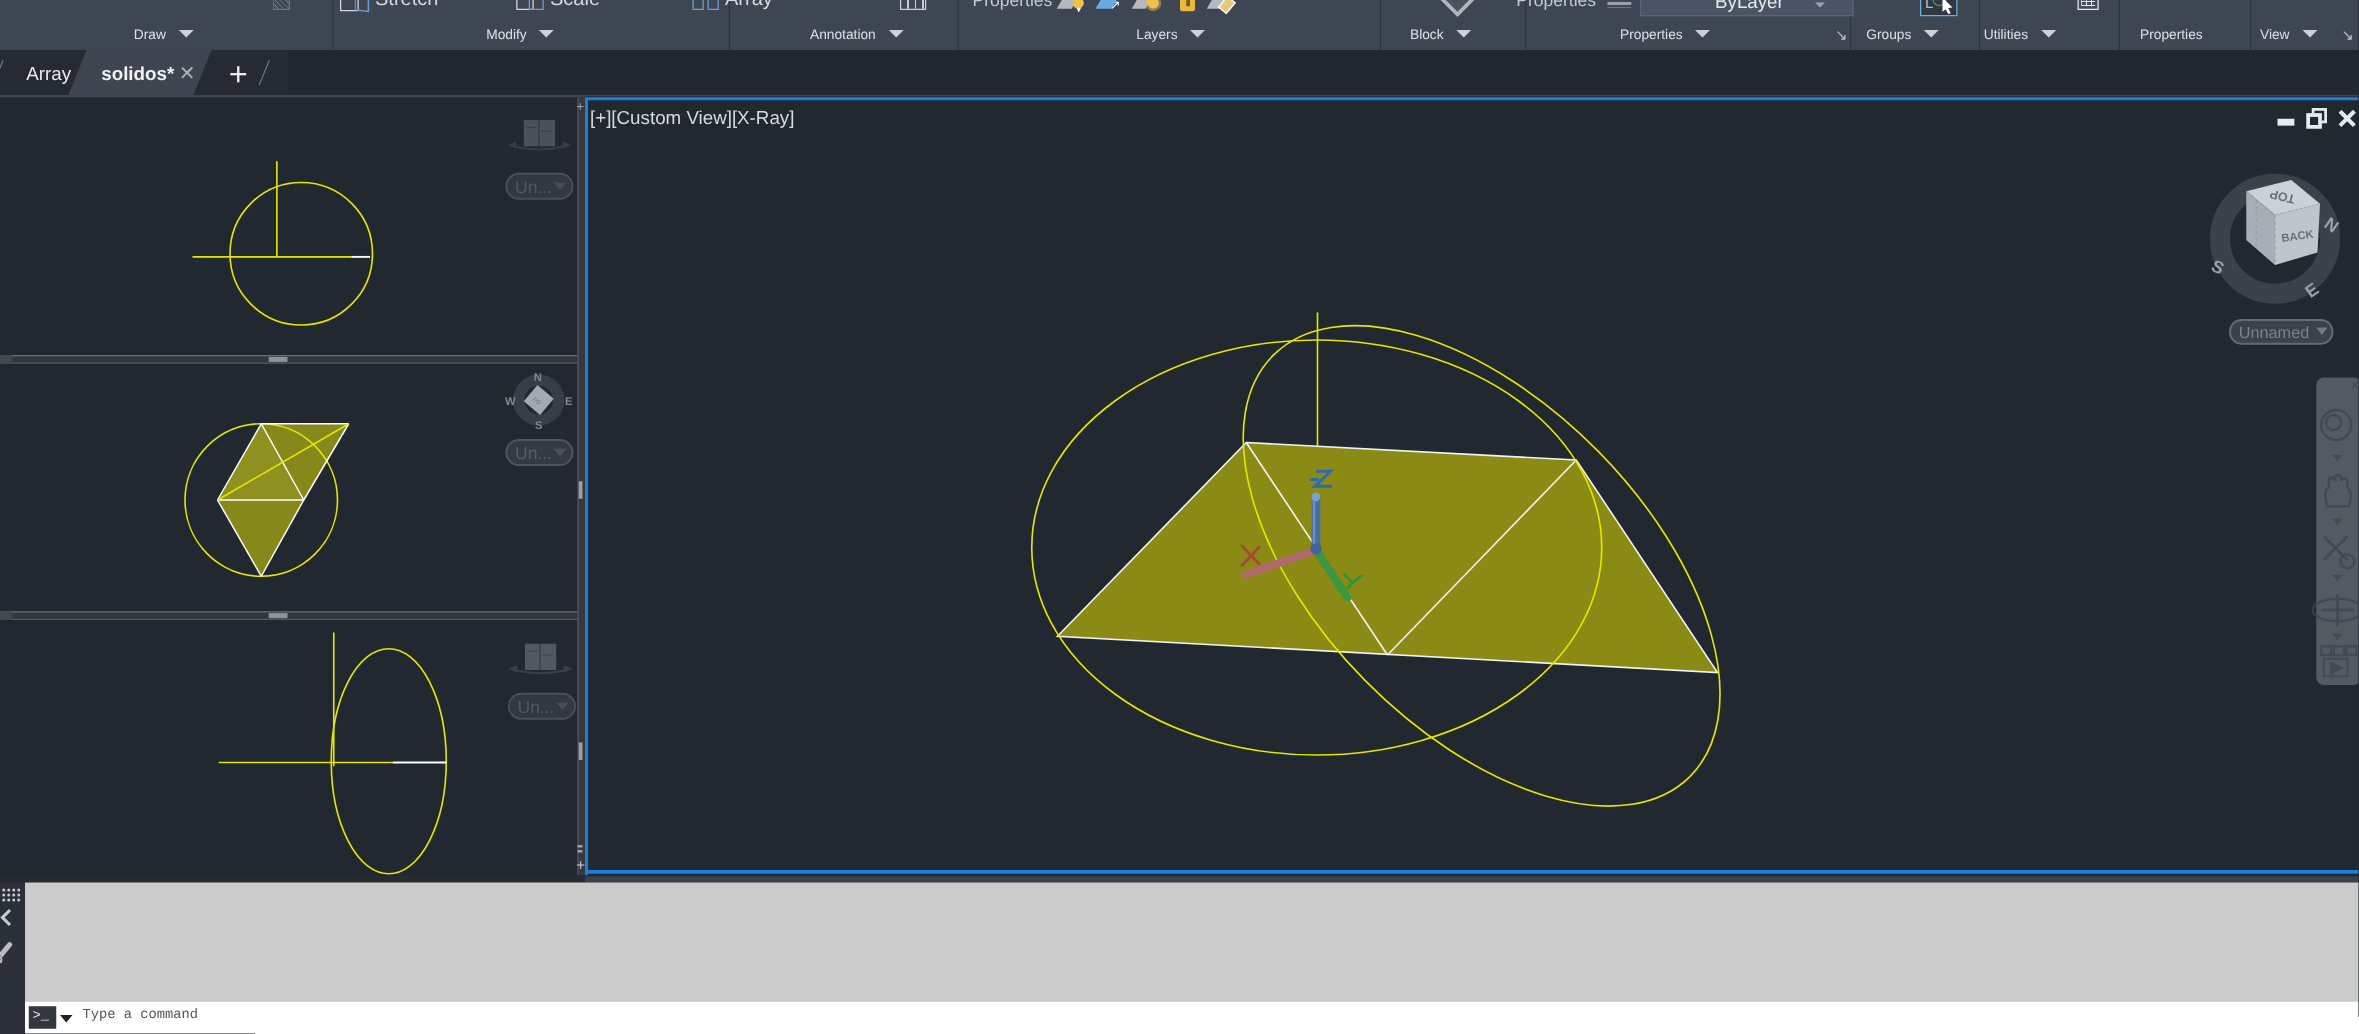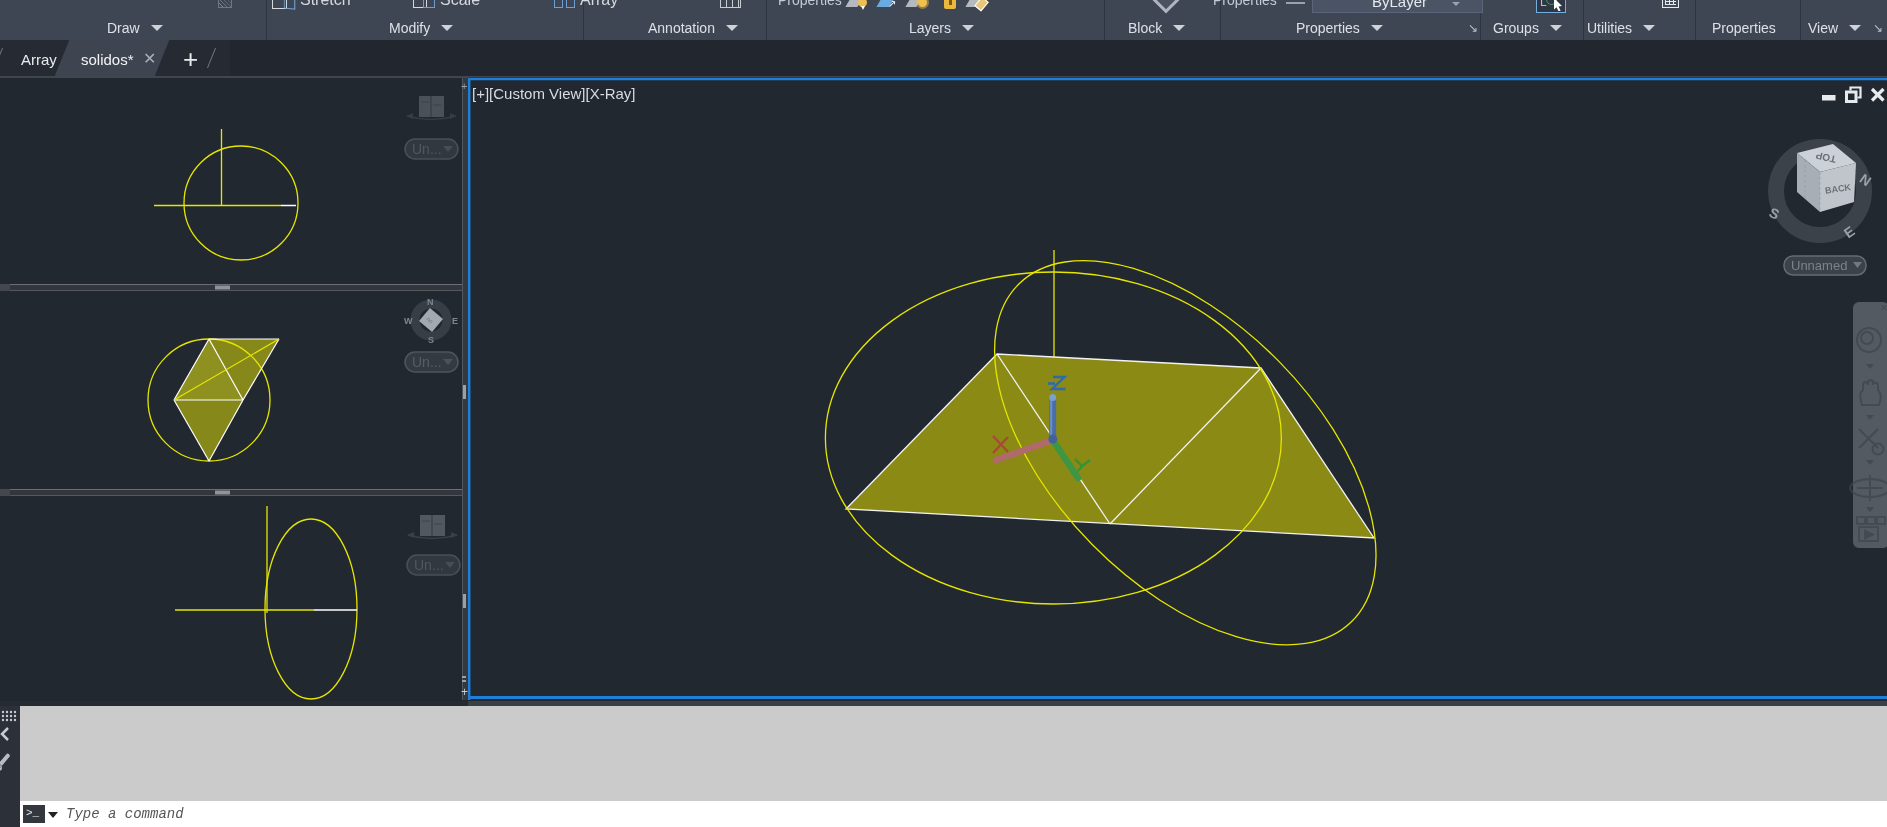--- a/index.html
+++ b/index.html
@@ -2,21 +2,21 @@
 <html><head>
 <meta charset="utf-8">
 <style>
   html,body{margin:0;padding:0;background:#212830;}
   #app{position:relative;width:1887px;height:827px;overflow:hidden;background:#212830;
        font-family:"Liberation Sans",sans-serif;}
   .abs{position:absolute;}
   
   #ribbon{left:0;top:0;width:1887px;height:40px;background:#3e4654;overflow:hidden;}
   .rsep{position:absolute;top:0;width:1px;height:40px;background:#2e3542;}
-  .rlabel{position:absolute;top:20px;height:18px;line-height:16px;font-size:14px;color:#dde1e6;white-space:nowrap;}
+  .rlabel{position:absolute;top:20px;height:18px;line-height:16px;font-size:11px;color:#dde1e6;white-space:nowrap;}
   .caret{display:inline-block;width:0;height:0;border-left:6px solid transparent;border-right:6px solid transparent;border-top:6px solid #cdd2d8;vertical-align:middle;margin-left:7px;margin-bottom:2px;}
   .rtop{position:absolute;color:#d6dade;font-size:16px;}
   
   #tabbar{left:0;top:40px;width:1887px;height:38px;background:#252a33;}
   
   #console{left:0;top:701px;width:1887px;height:126px;background:#2c3139;}
   .mono{font-family:"Liberation Mono",monospace;}
 </style>
 </head>
 <body>
@@ -92,21 +92,21 @@
     <div class="abs" style="left:1873px;top:21px;color:#b8bec5;font-size:12px;">↘</div>
   </div>
 
   <div id="tabbar" class="abs">
     <div class="abs" style="left:230px;top:0;width:1657px;height:36px;background:#22262e;"></div>
     <div class="abs" style="left:0;top:36px;width:1887px;height:2px;background:#3f464f;"></div>
     <div class="abs" style="left:-2px;top:8px;width:1px;height:20px;background:#737a83;transform:skewX(-22deg);"></div>
     <div class="abs" style="left:21px;top:11px;font-size:15px;color:#e8ebee;">Array</div>
 
     <div class="abs" style="left:62px;top:0;width:100px;height:36px;background:#3e4550;transform:skewX(-22deg);"></div>
-    <div class="abs" style="left:81px;top:11px;font-size:15px;font-weight:normal;color:#f2f4f6;">solidos*</div>
+    <div class="abs" style="left:81px;top:11px;font-size:15px;font-weight:bold;color:#f2f4f6;">solidos*</div>
     <div class="abs" style="left:143px;top:9px;font-size:16px;color:#aab1b9;">✕</div>
     <div class="abs" style="left:183px;top:4px;font-size:26px;font-weight:200;color:#e8ebee;">+</div>
     <div class="abs" style="left:211px;top:8px;width:1px;height:20px;background:#737a83;transform:skewX(-22deg);"></div>
   </div>
 
   <div id="leftvp" class="abs" style="left:0;top:78px;width:462px;height:622px;background:#212830;">
   <svg width="462" height="622">
 
     <circle cx="241" cy="125" r="57" fill="none" stroke="#e6e600" stroke-width="1.3"></circle>
     <line x1="221.5" y1="51" x2="221.5" y2="127.5" stroke="#e6e600" stroke-width="1.3"></line>
@@ -299,21 +299,21 @@
 
   <div id="console" class="abs">
     <div class="abs" style="left:0;top:0;width:468px;height:5px;background:#262a31;"></div>
     <div class="abs" style="left:468px;top:0;width:1419px;height:5px;background:#3a4048;"></div>
     <div class="abs" style="left:0;top:5px;width:20px;height:121px;background:#2c3139;"></div>
     <div class="abs" style="left:20px;top:5px;width:1867px;height:95px;background:#cbcbcb;"></div>
     <div class="abs" style="left:20px;top:100px;width:1867px;height:26px;background:#ffffff;"></div>
     <div class="abs" style="left:23px;top:104px;width:22px;height:18px;background:#33383f;"></div>
     <div class="abs mono" style="left:26px;top:106px;font-size:11px;color:#e8e8e8;">&gt;_</div>
     <div class="abs" style="left:48px;top:111px;width:0;height:0;border-left:5px solid transparent;border-right:5px solid transparent;border-top:6px solid #222;"></div>
-    <div class="abs mono" style="left:66px;top:105px;font-size:14px;font-style:italic;color:#555;">Type a command</div>
+    <div class="abs mono" style="left:66px;top:105px;font-size:11px;color:#555;">Type a command</div>
 
     <svg class="abs" style="left:0;top:5px;" width="20" height="121">
       <g fill="#c8cdd2">
         <circle cx="3" cy="6" r="1.2"></circle>
           <circle cx="7" cy="6" r="1.2"></circle>
           <circle cx="11" cy="6" r="1.2"></circle>
           <circle cx="15" cy="6" r="1.2"></circle>
         <circle cx="3" cy="10" r="1.2"></circle>
           <circle cx="7" cy="10" r="1.2"></circle>
           <circle cx="11" cy="10" r="1.2"></circle>

